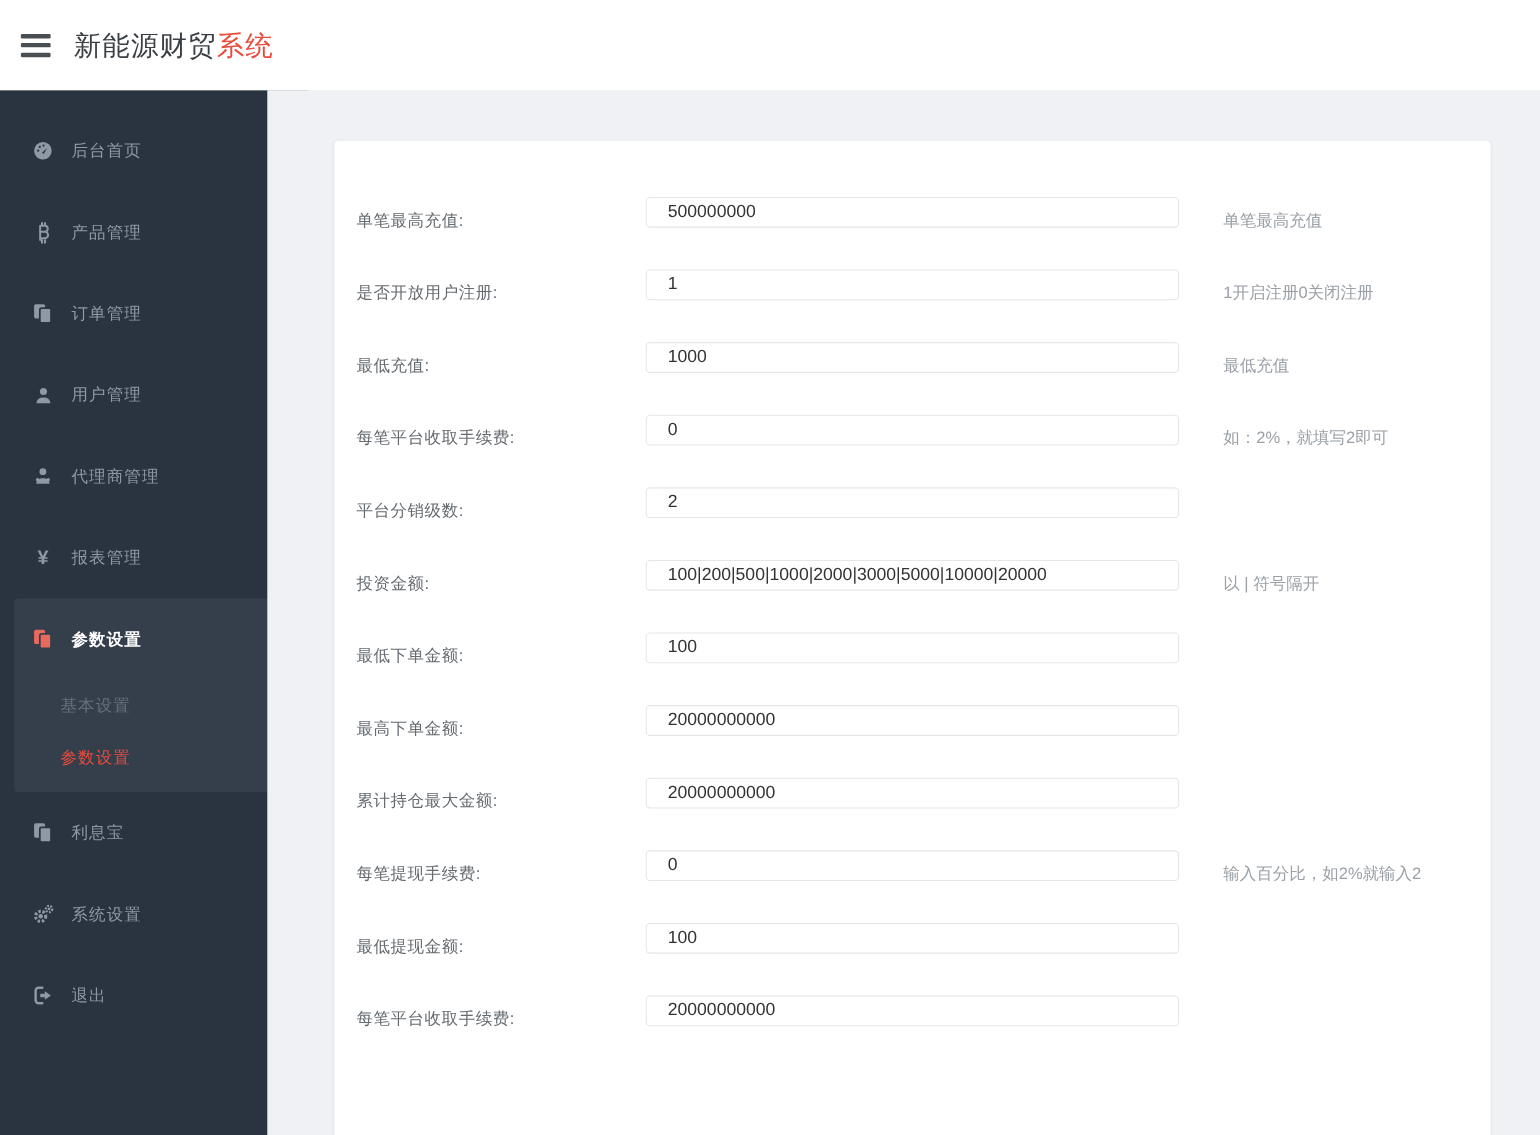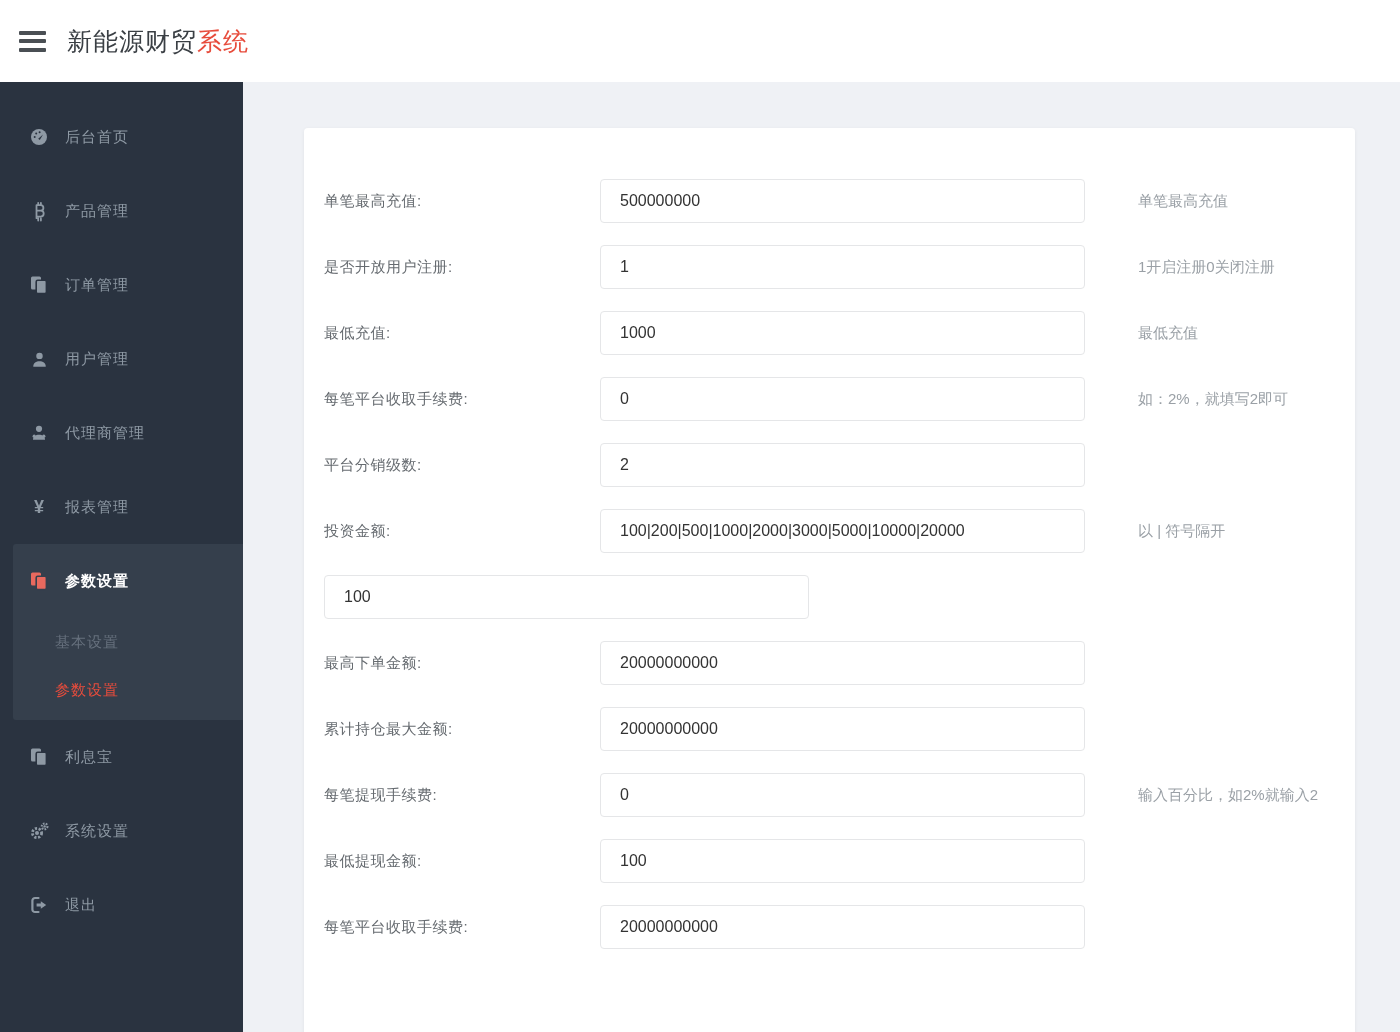--- a/index.html
+++ b/index.html
@@ -60,27 +60,27 @@
   
   .content {
     position: absolute; left: 243px; top: 82px; right: 0; bottom: 0;
     background: #eff1f5; overflow: hidden;
   }
   .card {
     margin: 46px 45px 0 61px; background: #ffffff; border-radius: 4px;
     box-shadow: 0 1px 4px rgba(0,0,0,0.06);
     padding: 51px 20px 60px 20px; min-height: 980px;
   }
-  .form-row { display: flex; align-items: flex-start; margin-bottom: 22px; gap: 13px; }
+  .form-row { display: flex; align-items: flex-start; margin-bottom: 22px; }
   .form-label {
     width: 263px; padding-right: 14px; line-height: 44px;
     font-size: 15px; color: #666b70; letter-spacing: 0.5px; flex: none;
   }
   .form-input {
-    width: 485px; height: 44px; flex: none;
+    width: 485px; height: 28px; flex: none;
     border: 1px solid #e5e6e8; border-radius: 4px;
     padding: 12px 19px; font-size: 16px; color: #333;
     font-family: "Liberation Sans", "DejaVu Sans", sans-serif;
     outline: none; background: #fff;
   }
   .form-hint {
     margin-left: 40px; width: 232px; padding-top: 9px;
     font-size: 15px; line-height: 26px; color: #9aa0a6;
   }
 </style>
@@ -247,20 +247,21 @@
       <div class="form-hint"></div>
     </div>
 
     <div class="form-row">
       <div class="form-label">投资金额:</div>
       <input class="form-input" value="100|200|500|1000|2000|3000|5000|10000|20000" style="">
       <div class="form-hint">以 | 符号隔开</div>
     </div>
 
     <div class="form-row">
+      <div class="form-label">最低下单金额:</div>
       <input class="form-input" value="100" style="">
       <div class="form-hint"></div>
     </div>
 
     <div class="form-row">
       <div class="form-label">最高下单金额:</div>
       <input class="form-input" value="20000000000" style="">
       <div class="form-hint"></div>
     </div>
 

